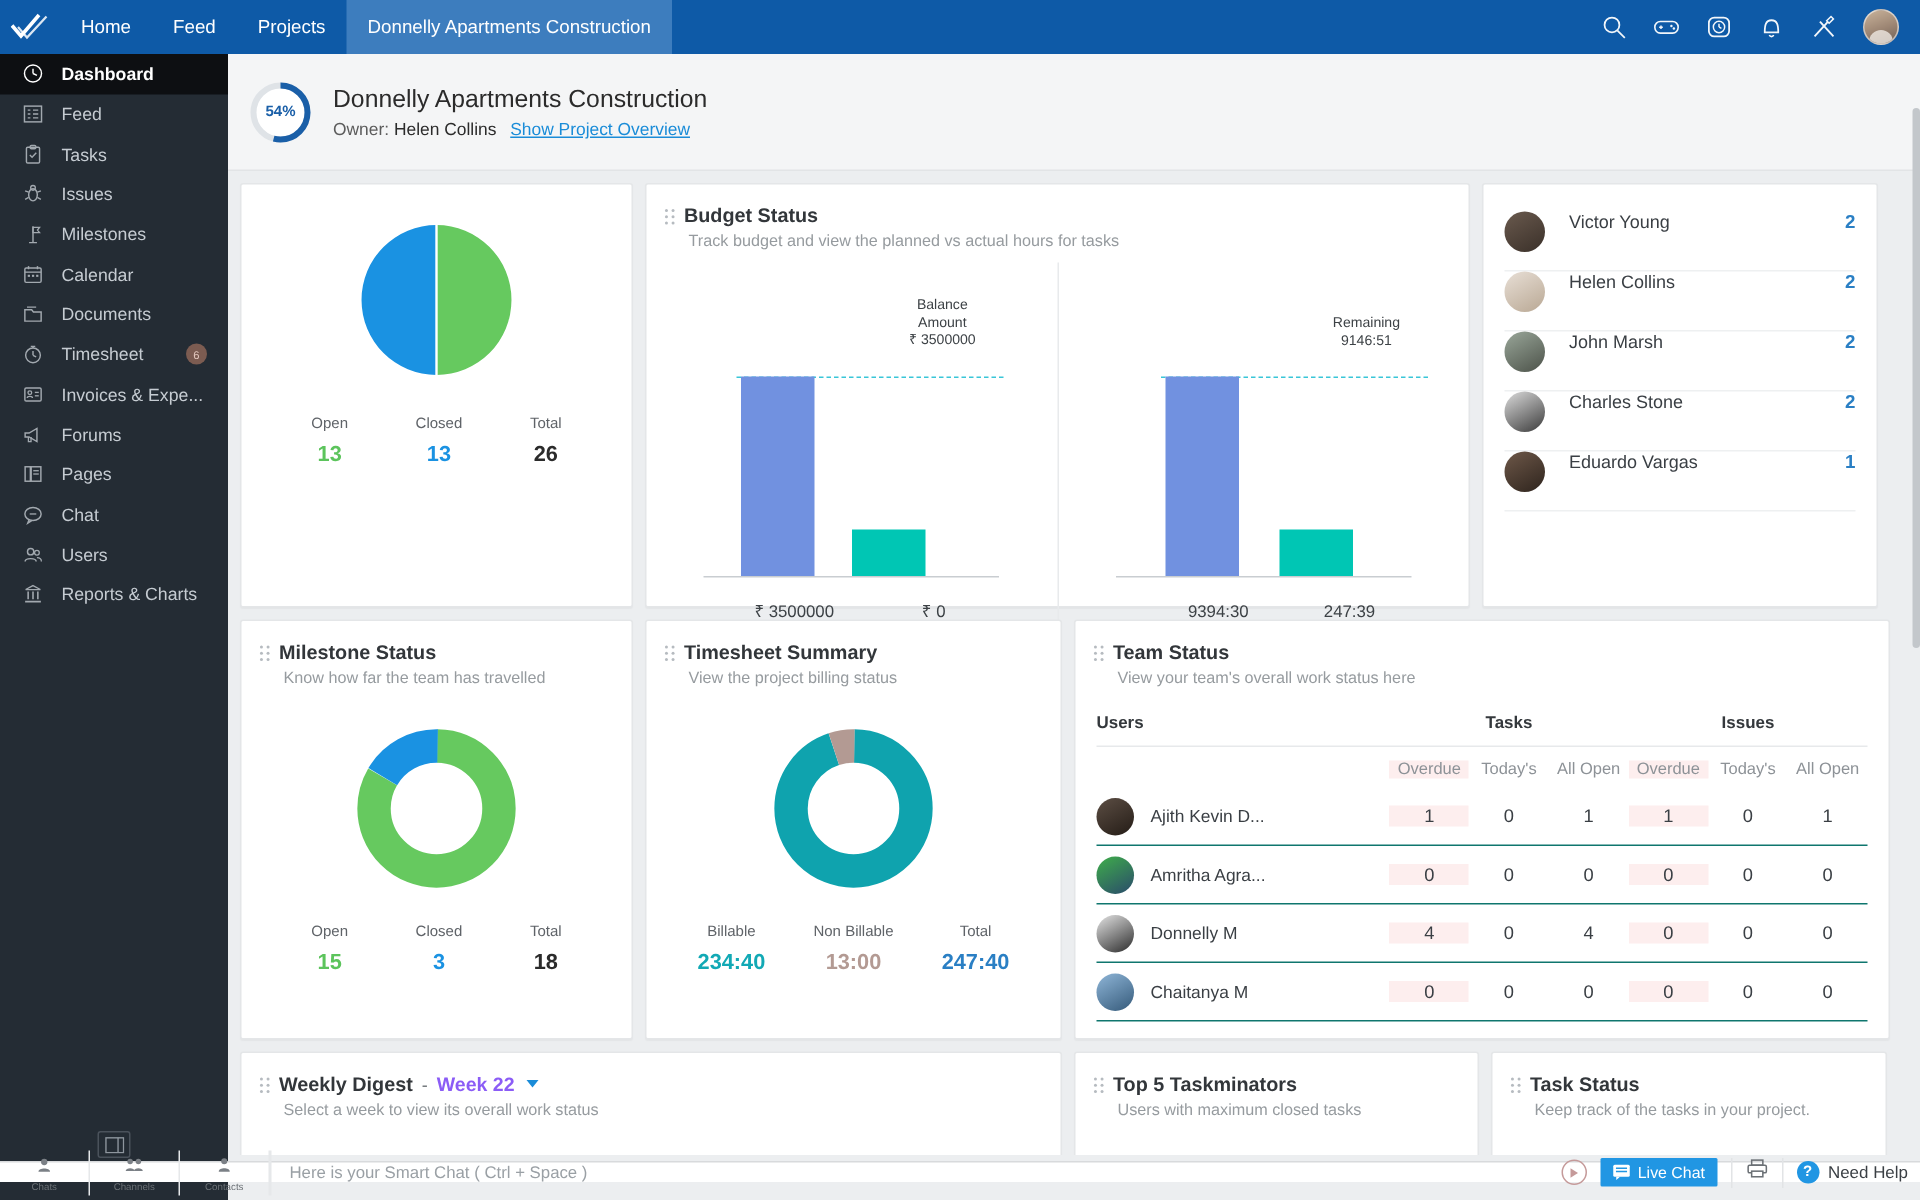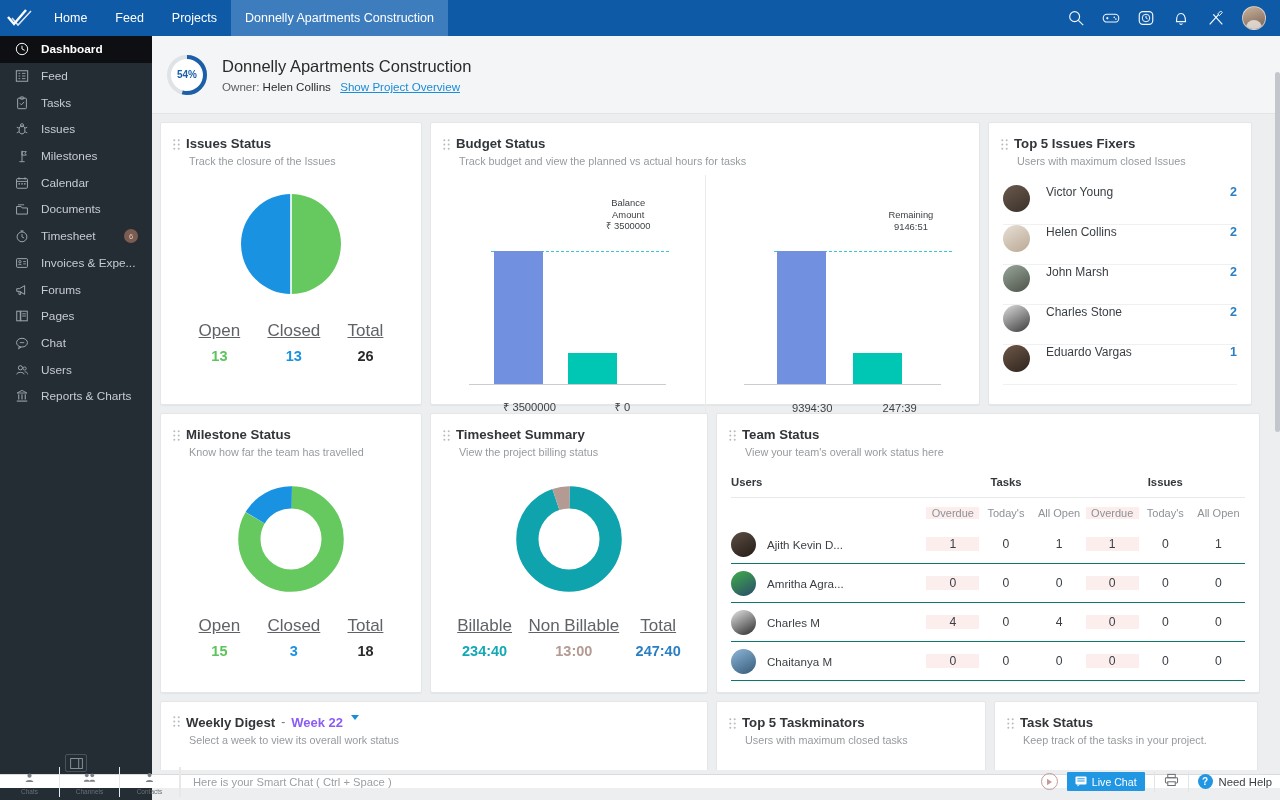--- a/index.html
+++ b/index.html
@@ -113,21 +113,21 @@
     align-items: center; gap: 6px;
   }
   .grip { width: 7px; height: 11px; display: inline-block; flex: none; }
   .card-desc { font-size: 10.8px; color: #969b9f; margin: 4px 0 0 16px; }
   .card-title-text { line-height: 15px; }
 
   
   .pie-wrap { display: flex; justify-content: center; margin-top: 22px; }
   .stat-row { display: flex; justify-content: space-around; padding: 0 24px; margin-top: 22px; }
   .stat { text-align: center; }
-  .stat-lbl { font-size: 17px; color: #5f6368; text-decoration: underline; }
+  .stat-lbl { font-size: 10px; color: #5f6368; }
   .stat-val { font-size: 14.5px; margin-top: 7px; font-weight: bold; }
   .v-green { color: #5cc45c; }
   .v-blue { color: #1a92e2; }
   .v-dark { color: #2b2b2b; }
   .v-teal { color: #12a9b5; }
   .v-mauve { color: #b39a93; }
   .v-navy { color: #2a7fc4; }
 
   
   .budget-body { display: flex; margin-top: 8px; height: 272px; }
@@ -185,21 +185,21 @@
   .ts-subhead { color: #8d9297; font-size: 11px; }
   .ts-av {
     width: 25px; height: 25px; border-radius: 50%; margin-right: 11px; flex: none;
     overflow: hidden; position: relative;
   }
   .ts-name { font-size: 11.6px; color: #3a3f44; }
   .ts-val { font-size: 12.2px; color: #3a3f44; }
   .hl { background: #fdeeee; }
 
   
-  .wd-title-row { display: flex; align-items: flex-start; gap: 6px; }
+  .wd-title-row { display: flex; align-items: center; gap: 6px; }
   .wd-week { color: #8b5cf6; font-size: 13px; font-weight: bold; }
   .wd-dash { color: #6d7276; font-size: 12px; font-weight: normal; }
   .caret {
     width: 0; height: 0; border-left: 4px solid transparent;
     border-right: 4px solid transparent; border-top: 5px solid #1a8cd8;
     display: inline-block; margin-left: 2px;
   }
 
   
   .bottombar {
@@ -504,36 +504,20 @@
         <a class="proj-link" href="#">Show Project Overview</a>
       </div>
     </div>
   </div>
 
   <div class="grid">
 
     <div class="row">
 
       <div class="card" style="width:262px;height:283px">
-        <div class="card-head">
-          <div class="card-title">
-            <span class="grip">
-              <svg width="7" height="11" viewBox="0 0 7 11">
-                  <circle cx="1.3" cy="1.3" r="1" fill="#b6bbc0"></circle>
-                  <circle cx="5.7" cy="1.3" r="1" fill="#b6bbc0"></circle>
-                  <circle cx="1.3" cy="5.5" r="1" fill="#b6bbc0"></circle>
-                  <circle cx="5.7" cy="5.5" r="1" fill="#b6bbc0"></circle>
-                  <circle cx="1.3" cy="9.7" r="1" fill="#b6bbc0"></circle>
-                  <circle cx="5.7" cy="9.7" r="1" fill="#b6bbc0"></circle>
-                </svg>
-            </span>
-            <span class="card-title-text">Issues Status</span>
-          </div>
-          <div class="card-desc">Track the closure of the Issues</div>
-        </div>
         <div class="pie-wrap">
           <svg width="110" height="110" viewBox="0 0 110 110">
             <path d="M55 55 L55 5 A50 50 0 0 1 55 105 Z" fill="#66c95f"></path>
             <path d="M55 55 L55 105 A50 50 0 0 1 55 5 Z" fill="#1a92e2"></path>
             <line x1="55" y1="5" x2="55" y2="105" stroke="#ffffff" stroke-width="1.6"></line>
           </svg>
         </div>
         <div class="stat-row">
           <div class="stat">
             <div class="stat-lbl">Open</div>
@@ -613,36 +597,20 @@
               <div class="axis-item" style="width:30%">
                 <div class="axis-val">247:39</div>
                 <div class="axis-lbl">Actual</div>
               </div>
             </div>
           </div>
         </div>
       </div>
 
       <div class="card" style="width:264px;height:283px">
-        <div class="card-head">
-          <div class="card-title">
-            <span class="grip">
-              <svg width="7" height="11" viewBox="0 0 7 11">
-                  <circle cx="1.3" cy="1.3" r="1" fill="#b6bbc0"></circle>
-                  <circle cx="5.7" cy="1.3" r="1" fill="#b6bbc0"></circle>
-                  <circle cx="1.3" cy="5.5" r="1" fill="#b6bbc0"></circle>
-                  <circle cx="5.7" cy="5.5" r="1" fill="#b6bbc0"></circle>
-                  <circle cx="1.3" cy="9.7" r="1" fill="#b6bbc0"></circle>
-                  <circle cx="5.7" cy="9.7" r="1" fill="#b6bbc0"></circle>
-                </svg>
-            </span>
-            <span class="card-title-text">Top 5 Issues Fixers</span>
-          </div>
-          <div class="card-desc">Users with maximum closed Issues</div>
-        </div>
         <div class="fixer-list">
           <div class="fixer">
             <span class="fx-av" style="background:linear-gradient(150deg,#6a5a4e,#3a3029)"></span>
             <span class="fx-name">Victor Young</span>
             <span class="fx-count">2</span>
           </div>
           <div class="fixer">
             <span class="fx-av" style="background:linear-gradient(150deg,#e8dfd6,#b9a894)"></span>
             <span class="fx-name">Helen Collins</span>
             <span class="fx-count">2</span>
@@ -802,21 +770,21 @@
             <div class="ts-c ts-val">0</div>
             <div class="ts-c ts-val">0</div>
             <div class="ts-c ts-val hl">0</div>
             <div class="ts-c ts-val">0</div>
             <div class="ts-c ts-val">0</div>
           </div>
 
           <div class="ts-row">
             <div class="ts-c-user">
               <span class="ts-av" style="background:linear-gradient(150deg,#e4e4e4,#2b2b2b)"></span>
-              <span class="ts-name">Charles M</span>
+              <span class="ts-name">Donnelly M</span>
             </div>
             <div class="ts-c ts-val hl">4</div>
             <div class="ts-c ts-val">0</div>
             <div class="ts-c ts-val">4</div>
             <div class="ts-c ts-val hl">0</div>
             <div class="ts-c ts-val">0</div>
             <div class="ts-c ts-val">0</div>
           </div>
 
           <div class="ts-row">

